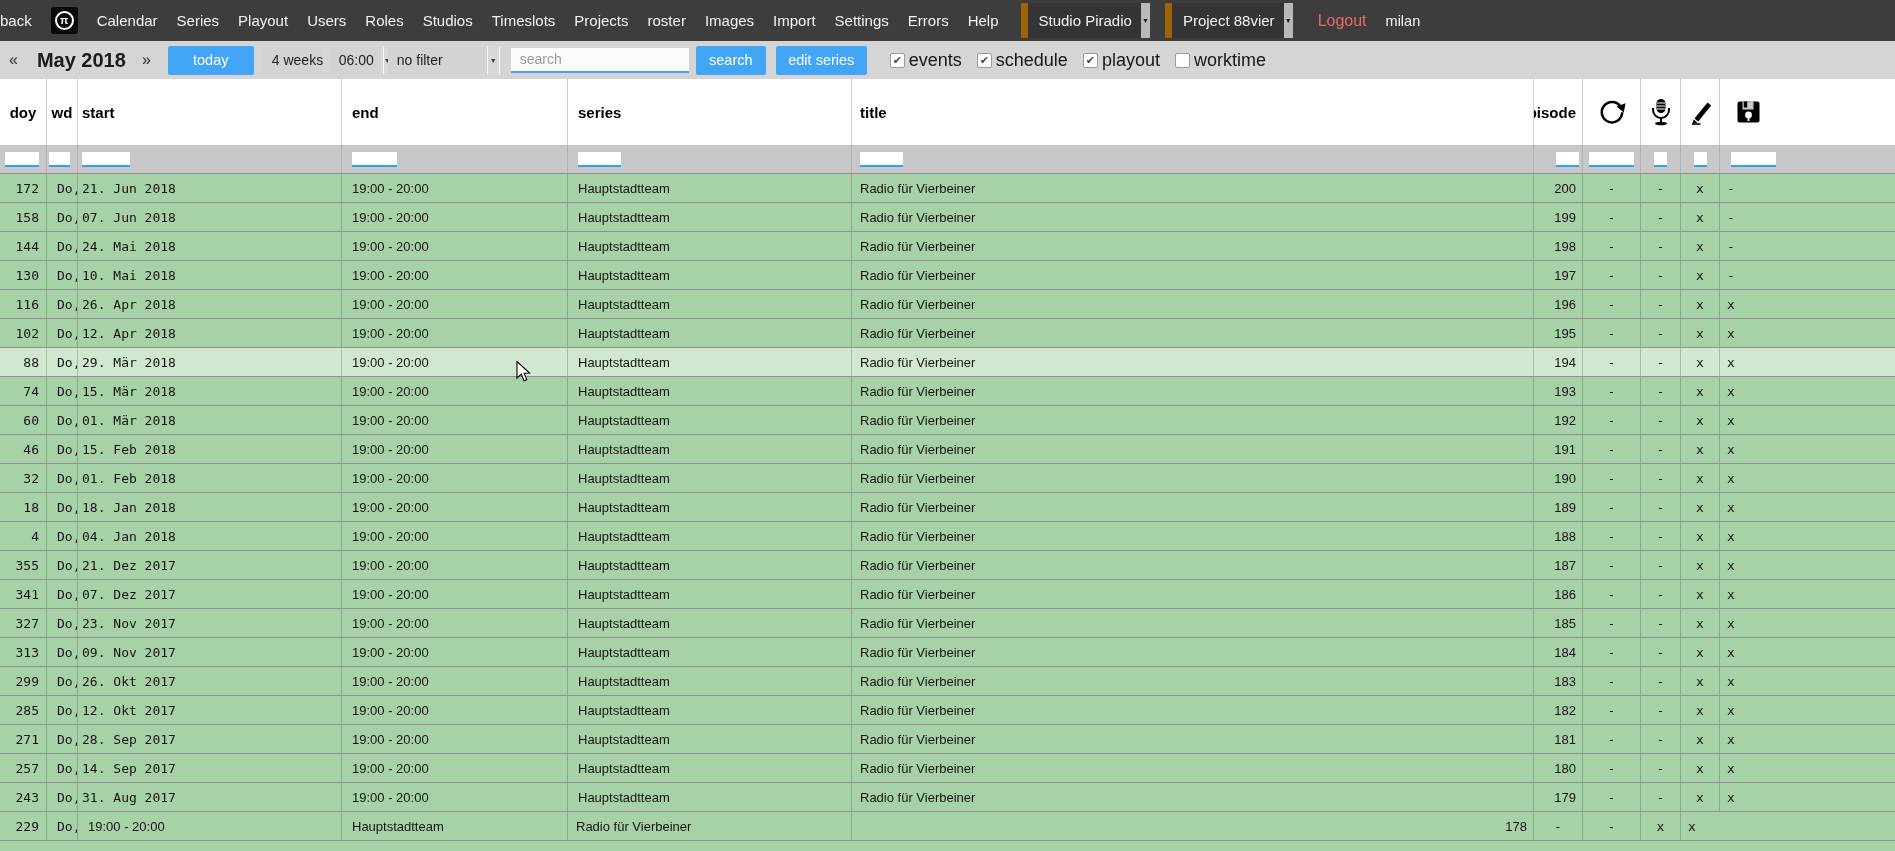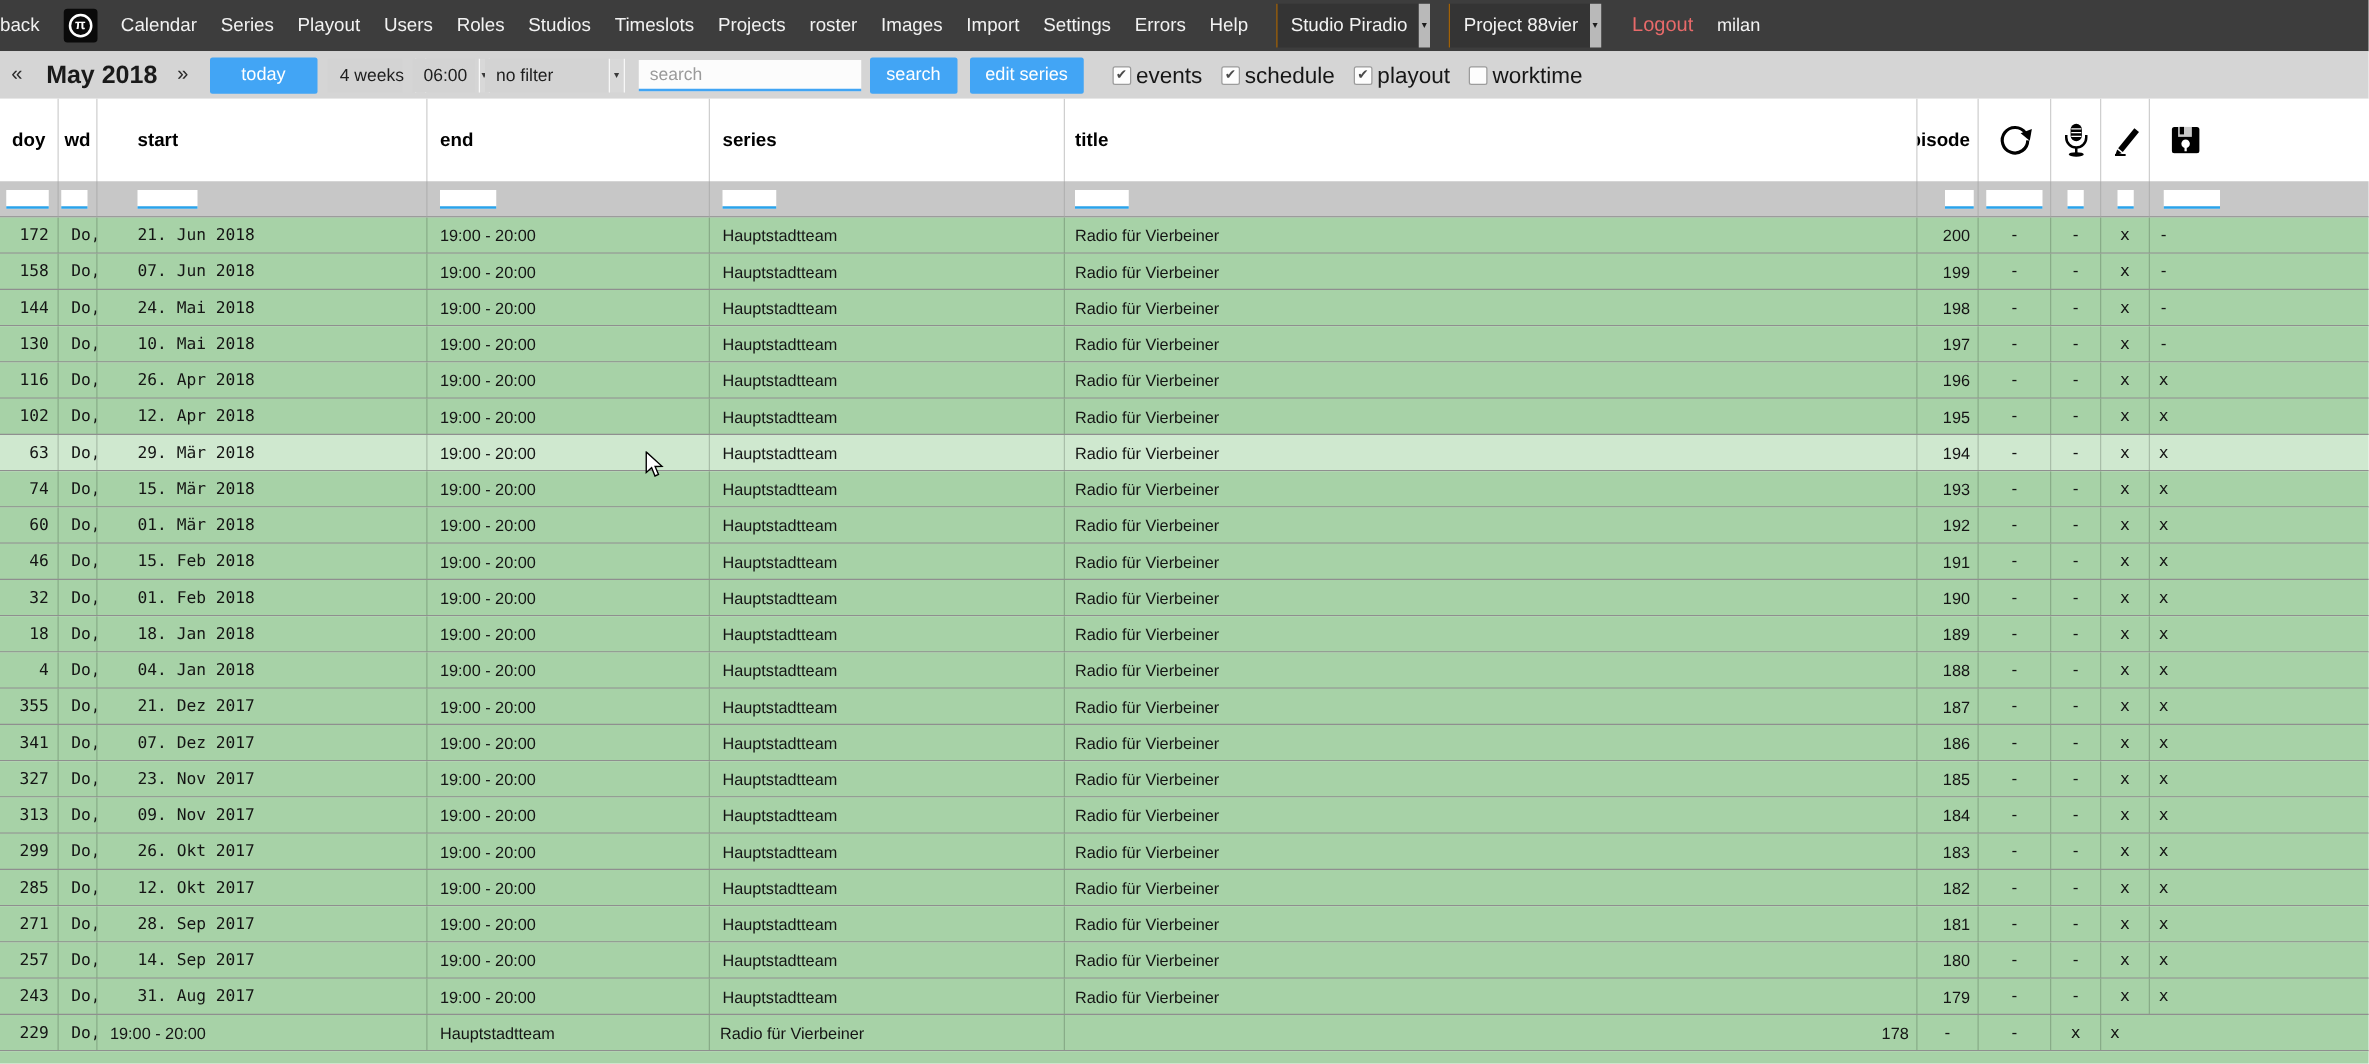--- a/index.html
+++ b/index.html
@@ -22,21 +22,21 @@
     width:27px; height:27px; background:#0a0a0a; border-radius:3px;
     display:flex; align-items:center; justify-content:center; flex:0 0 auto;
   }
   .logo-circle {
     width:19px; height:19px; border:2px solid #fff; border-radius:50%;
     display:flex; align-items:center; justify-content:center;
     font-size:11px; font-weight:bold; color:#fff; line-height:1;
   }
   .nav-select {
     height:35px; background:#343434; display:flex; align-items:center;
-    padding-left:11px; margin-left:-4px; border-left:1px solid #a16207; cursor:pointer;
+    padding-left:11px; margin-left:-4px; border-left:7px solid #a16207; cursor:pointer;
   }
   .nav-select .strip {
     width:9px; height:35px; background:#b9b9b9; margin-left:9px;
     display:flex; align-items:center; justify-content:center;
   }
   .nav-select .strip .arr { font-size:7px; color:#1c1c1c; }
   .nav-logout { font-size:16px; margin-left:6px; cursor:pointer; }
   .nav-user { font-size:14.5px; }
 
   
@@ -107,21 +107,21 @@
   .tbody { position:absolute; top:174px; left:0; width:1895px; }
   .row { height:29px; background:#a7d2a7; border-bottom:1px solid #8f8f8f; cursor:pointer; }
   .row.hl { background:#cfe8cf; }
   .row .cell { border-right:1px solid rgba(0,0,0,0.18); font-size:13px; color:#141414; }
   .row .cell:last-child { border-right:none; }
   .row-partial { height:10px; background:#a7d2a7; border-bottom:none; }
 
   
   .c0 { justify-content:flex-end; padding-right:7px; }
   .c1 { padding-left:10px; }
-  .c2 { padding-left:4px;margin-left:28px; }
+  .c2 { padding-left:4px; }
   .c3 { padding-left:10px; }
   .c4 { padding-left:10px; }
   .c5 { padding-left:8px; }
   .c6 { justify-content:flex-end; padding-right:6px; }
   .c7, .c8, .c9 { justify-content:center; }
   .c10 { padding-left:7px; }
   .thead .c0, .thead .c1 { justify-content:center; padding:0; }
   .mono { font-family:"DejaVu Sans Mono", monospace; font-size:12.5px; }
   .tfilter .c0 { justify-content:flex-start; padding:0 0 0 5px; }
   .tfilter .c1 { padding-left:2px; }
@@ -364,21 +364,21 @@
     <div class="cell c3">19:00 - 20:00</div>
     <div class="cell c4">Hauptstadtteam</div>
     <div class="cell c5">Radio für Vierbeiner</div>
     <div class="cell c6">195</div>
     <div class="cell c7 mono">-</div>
     <div class="cell c8 mono">-</div>
     <div class="cell c9 mono">x</div>
     <div class="cell c10 mono">x</div>
   </div>
     <div class="grid row hl">
-    <div class="cell c0 mono">63</div>
+    <div class="cell c0 mono">88</div>
     <div class="cell c1 mono">Do,</div>
     <div class="cell c2 mono">29. Mär 2018</div>
     <div class="cell c3">19:00 - 20:00</div>
     <div class="cell c4">Hauptstadtteam</div>
     <div class="cell c5">Radio für Vierbeiner</div>
     <div class="cell c6">194</div>
     <div class="cell c7 mono">-</div>
     <div class="cell c8 mono">-</div>
     <div class="cell c9 mono">x</div>
     <div class="cell c10 mono">x</div>

